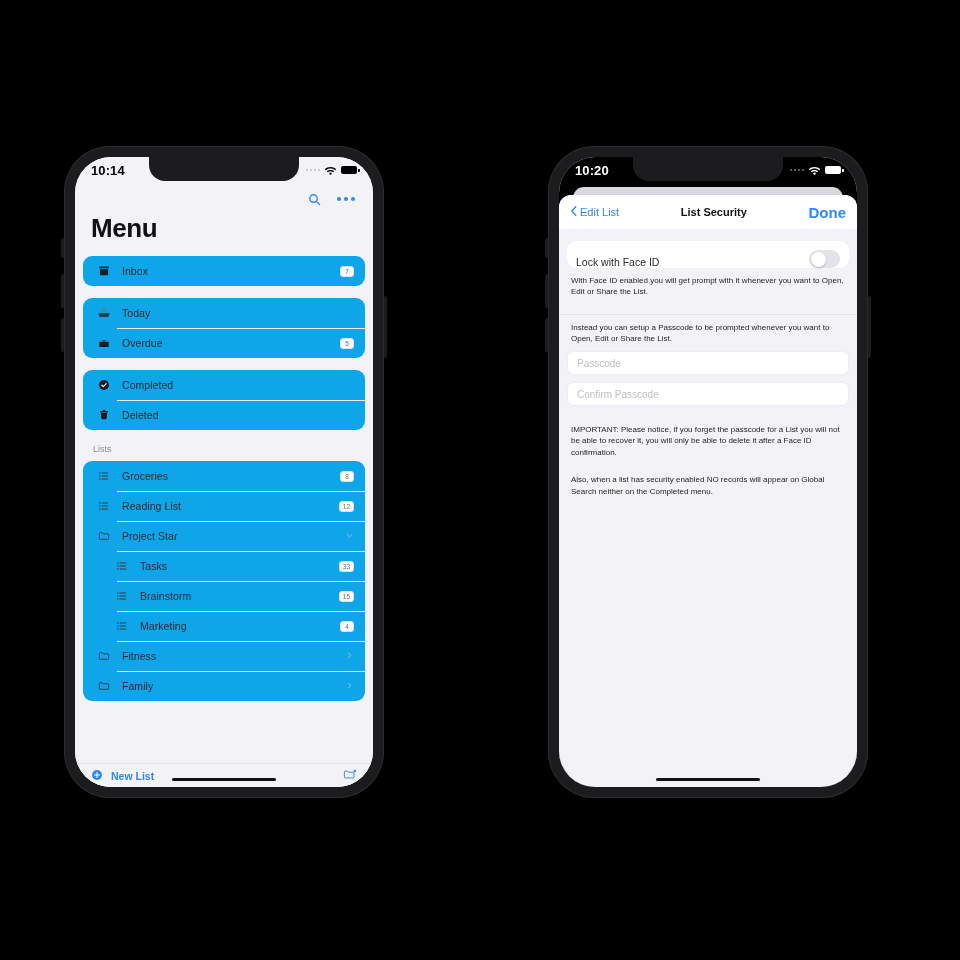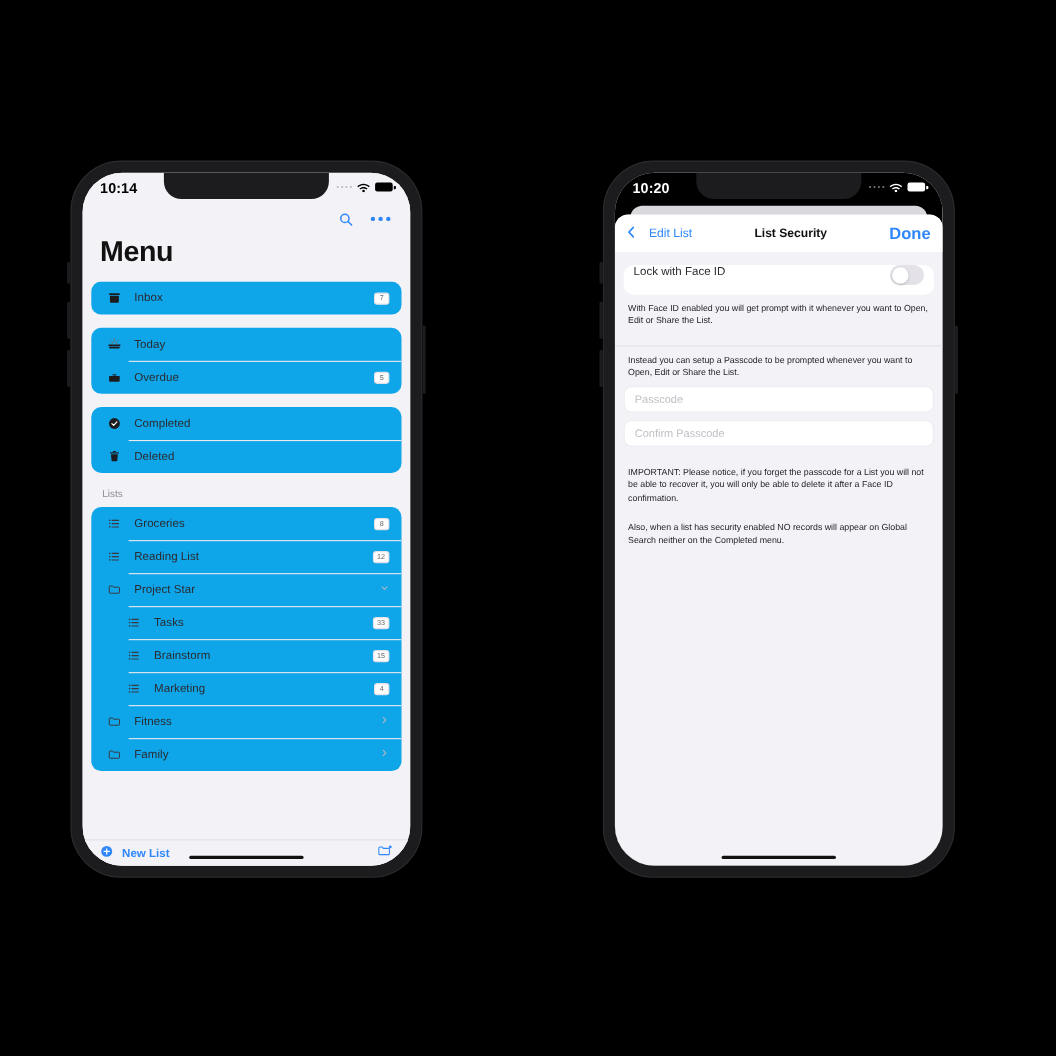--- a/index.html
+++ b/index.html
@@ -143,27 +143,27 @@
   }
   .sheet {
     position: absolute; left: 0; right: 0; top: 38px; bottom: 0;
     background: #f2f2f7; border-radius: 12px 12px 0 0; overflow: hidden;
   }
   .navbar {
     height: 34px; background: #fff;
     display: flex; align-items: center; justify-content: space-between;
     padding: 0 11px; border-radius: 12px 12px 0 0;
   }
-  .nav-back { display: flex; align-items: center; gap: 12px; color: #2f87fb; font-size: 11px; cursor: pointer; }
+  .nav-back { display: flex; align-items: center; gap: 2px; color: #2f87fb; font-size: 11px; cursor: pointer; }
   .nav-title { font-size: 11px; font-weight: bold; color: #111; }
   .nav-done { color: #2f87fb; font-size: 15px; font-weight: bold; cursor: pointer; }
 
   .p2-card {
     background: #fff; margin: 12px 8px 0 8px; border-radius: 9px;
-    display: flex; align-items: flex-start; height: 27px; padding: 0 9px;
+    display: flex; align-items: flex-end; height: 27px; padding: 0 9px;
   }
   .p2-card .lbl { font-size: 10.5px; color: #2b2b30; flex: 1; }
   .toggle {
     width: 31px; height: 18px; border-radius: 10px; background: #e4e2e8;
     position: relative; cursor: pointer; flex: none;
   }
   .toggle .knob {
     position: absolute; left: 1.5px; top: 1.5px;
     width: 15px; height: 15px; border-radius: 50%; background: #fff;
     box-shadow: 0 1px 2px rgba(0,0,0,.22);

